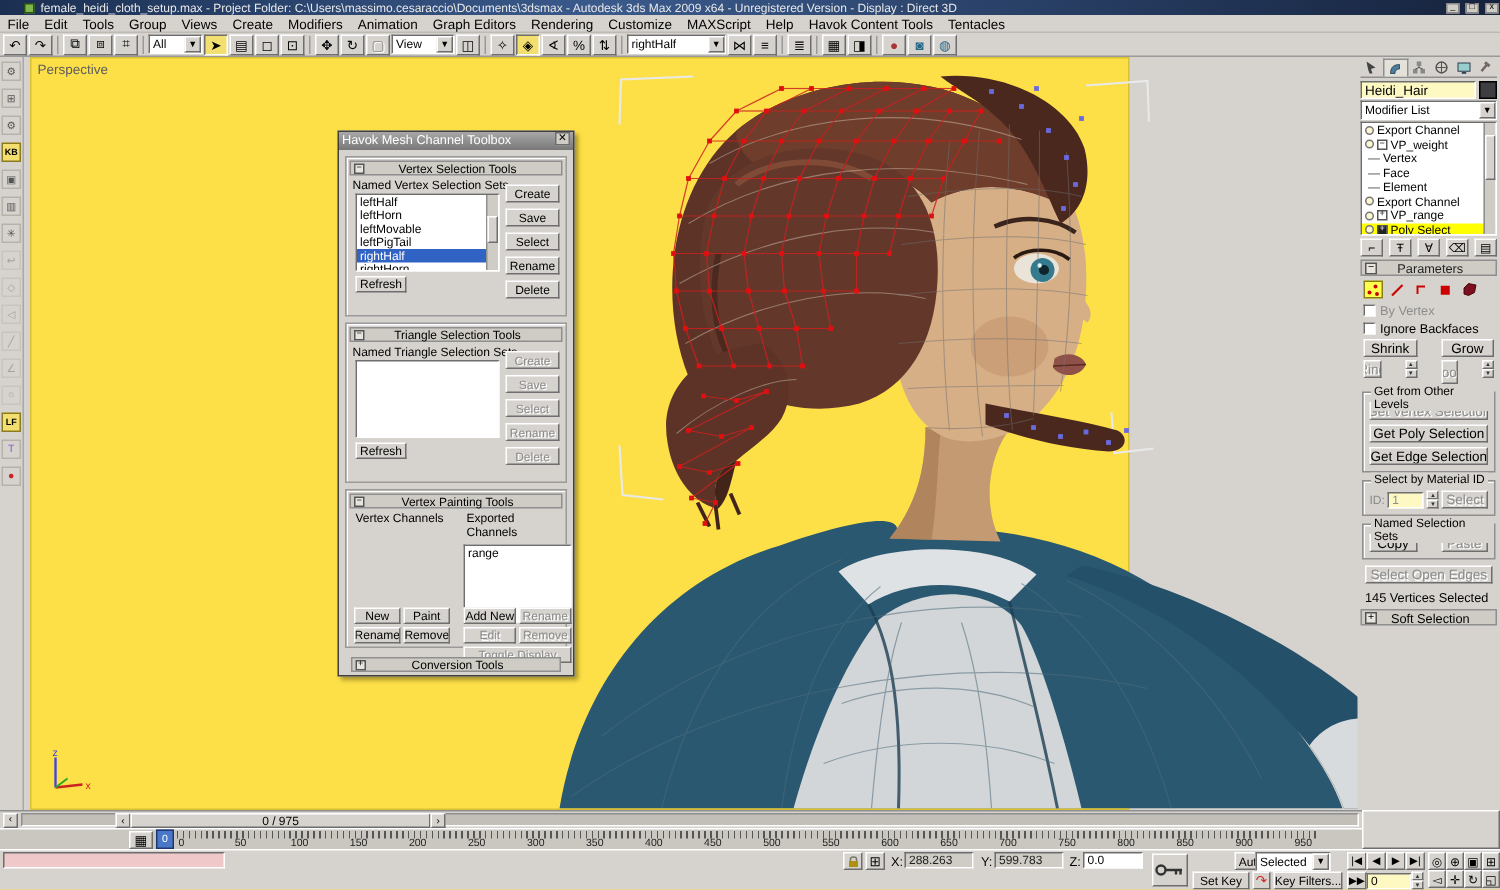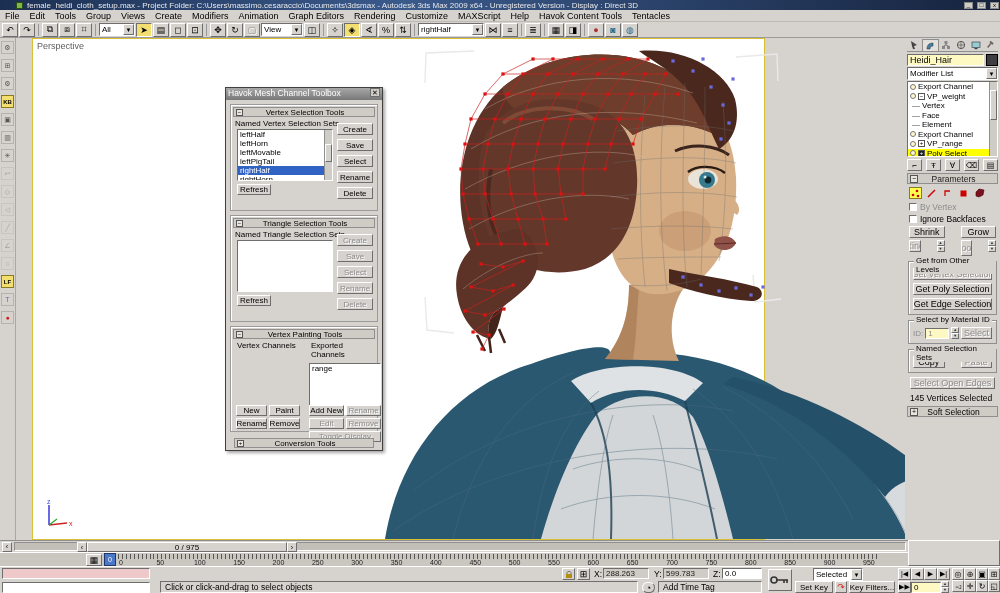--- a/index.html
+++ b/index.html
@@ -26,21 +26,21 @@
   .sep{width:1px;height:12px;background:#9a9a9a;margin:0 2px}
   .combo{height:13px;background:#fff;border:1px solid;border-color:#6e6e6e #fff #fff #6e6e6e;display:flex;align-items:center;font-size:8px;padding-left:2px;position:relative}
   .combo .dd{position:absolute;right:0;top:0;width:11px;height:11px;background:#d6d3ce;border:1px solid;border-color:#fff #6e6e6e #6e6e6e #fff;font-size:6px;text-align:center;line-height:10px}
   .combo .val{flex:1;overflow:hidden;white-space:nowrap}
   
   #left-toolbar{left:0;top:38px;width:16px;height:502px;background:#d6d3ce;display:flex;flex-direction:column;align-items:center;padding-top:3px;gap:5px;border-right:1px solid #a8a8a8}
   .ltbtn{width:13px;height:13px;font-size:7px;display:flex;align-items:center;justify-content:center;background:#d6d3ce;border:1px solid #b5b2ab;color:#555}
   .ltbtn.yellow{background:#f2df6f;border:1px solid #8b7b20;color:#000;font-weight:bold;font-size:6px}
   .ltbtn.dim{color:#a5a29b;border-color:#c8c5be}
   
-  #viewport{left:32px;top:38px;width:733px;height:502px;background:#ffffff;border:1px solid #d8c035}
+  #viewport{left:20px;top:38px;width:733px;height:502px;background:#fde047;border:1px solid #d8c035}
   #vp-label{position:absolute;left:4px;top:2px;color:#5e5e5e;font-size:9px}
   
   #cmd{left:905px;top:38px;width:95px;height:528px;background:#d6d3ce;padding:1px 2px}
   #cmd-tabs{display:flex;height:13px;border-bottom:1px solid #8f8f8f;margin-bottom:2px}
   .ctab{flex:1;display:flex;align-items:center;justify-content:center}
   .ctab.active{background:#e4e1da;border:1px solid #8f8f8f;border-bottom:none}
   #objname{display:flex;gap:2px;align-items:center;margin:1px 0}
   #objname .fld{flex:1;height:12px;font-size:9px;display:flex;align-items:center;padding-left:2px}
   #colorswatch{width:12px;height:12px;background:#3d3d42;border:1px solid #000}
   .stack{height:76px;background:#fff;border:1px solid;border-color:#6e6e6e #fff #fff #6e6e6e;position:relative;overflow:hidden;margin-top:1px}
@@ -826,36 +826,30 @@
         </svg>
     </div>
     <div class="btn" style="position:absolute;left:577px;top:1px;width:13px;height:12px">⊞</div>
     <span class="slbl" style="left:594px">X:</span>
     <div class="coordfld" style="left:603px;top:1px;width:46px">288.263</div>
     <span class="slbl" style="left:654px">Y:</span>
     <div class="coordfld" style="left:663px;top:1px;width:46px">599.783</div>
     <span class="slbl" style="left:713px">Z:</span>
     <div class="coordfld" style="left:722px;top:1px;width:40px;background:#fff;color:#000">0.0</div>
   </div>
-  <div class="srow2">
-    <div class="mini" style="top:1px;background:#fff"></div>
-    <div class="statfld" style="left:160px;top:0;width:478px;height:12px">Click or click-and-drag to select objects</div>
-    <div class="btn" style="position:absolute;left:642px;top:1px;width:13px;height:11px;border-radius:6px">◔</div>
-    <div class="statfld" style="left:658px;top:0;width:104px;height:12px">Add Time Tag</div>
-  </div>
 
   <div class="btn" style="position:absolute;left:768px;top:2px;width:24px;height:22px">
     <svg width="20" height="12" viewBox="0 0 20 12">
         <circle cx="4" cy="6" r="3" fill="none" stroke="#333" stroke-width="1.6"></circle>
         <path d="M7,6 H18 M14,6 V9 M17,6 V9" stroke="#333" stroke-width="1.6" fill="none"></path>
       </svg>
   </div>
   <div class="btn sbtn" style="left:823px;top:1px;width:38px">Auto Key</div>
   <div class="btn sbtn" style="left:795px;top:14px;width:38px">Set Key</div>
-  <div class="combo" style="position:absolute;left:813px;top:1px;width:50px">
+  <div class="combo" style="position:absolute;left:837px;top:1px;width:50px">
     <span class="val">Selected</span>
       <span class="dd">▼</span>
   </div>
   <div class="btn" style="position:absolute;left:835px;top:14px;width:12px;height:12px;color:#c22">↷</div>
   <div class="btn sbtn" style="left:849px;top:14px;width:46px">Key Filters...</div>
 
   <div style="position:absolute;left:898px;top:1px;display:flex">
     <div class="btn pbtn">|◀</div>
     <div class="btn pbtn">◀</div>
     <div class="btn pbtn">▶</div>

